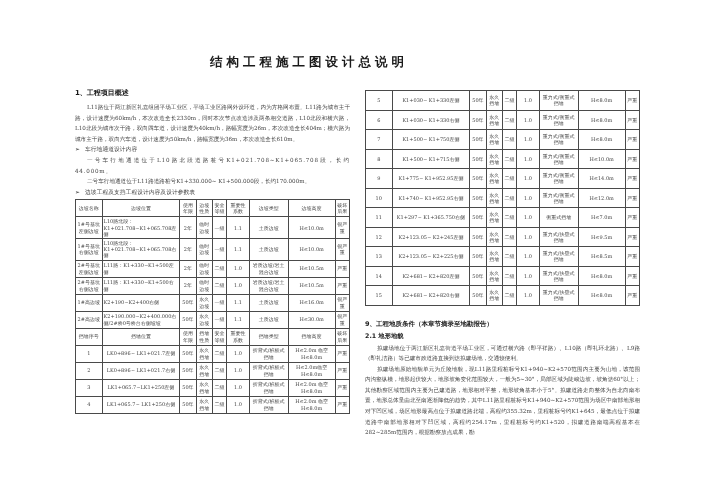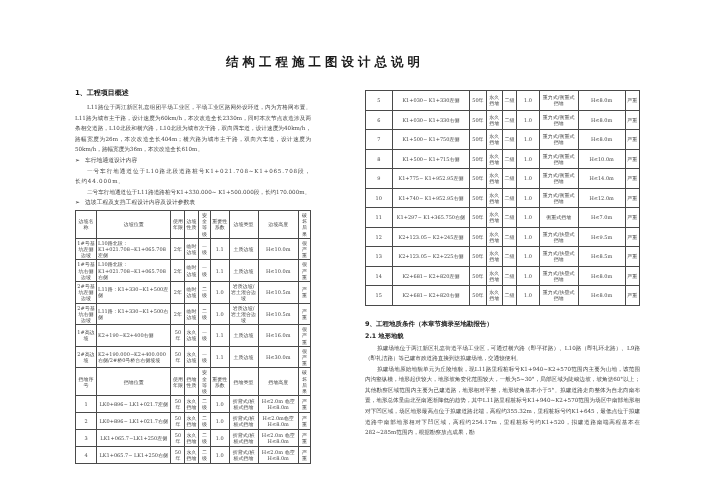--- a/index.html
+++ b/index.html
@@ -2,24 +2,24 @@
 <html><head>
 <meta charset="utf-8">
 <style>
   html, body { margin: 0; padding: 0; background: #ffffff; }
   body {
     width: 707px; height: 500px; position: relative; overflow: hidden;
     font-family: "DejaVu Serif", "Liberation Serif", serif;
     color: #2a2a2a;
   }
   .title {
-    position: absolute; left: 16px; top: 54px; width: 618px; text-align: center;
+    position: absolute; left: 0; top: 54px; width: 618px; text-align: center;
     font-size: 12.5px; letter-spacing: 4px; font-weight: bold; color: #1a1a1a;
   }
-  .col-left { position: absolute; left: 75px; top: 88px; width: 236px; }
+  .col-left { position: absolute; left: 75px; top: 88px; width: 275px; }
   .col-right { position: absolute; left: 365px; top: 88px; width: 275px; }
   .h1 { font-size: 7px; font-weight: bold; margin: 0 0 4px 0; color: #1a1a1a; font-family: "DejaVu Sans", "Liberation Sans", sans-serif; }
   .para { font-size: 5.6px; line-height: 10.6px; text-indent: 12px; margin: 0; color: #444; text-align: justify; }
   .para.spaced { letter-spacing: 0.8px; }
   .bullet { font-size: 5.8px; line-height: 10.6px; margin: 0; color: #444; }
   .bullet .arr { display: inline-block; width: 10px; color: #222; }
   table.t { border-collapse: collapse; width: 100%; margin-top: 2px; }
   table.t td {
     border: 0.8px solid #4a4a4a; font-size: 5px; line-height: 6.2px;
     text-align: center; vertical-align: middle; padding: 1px 1px; color: #444;

